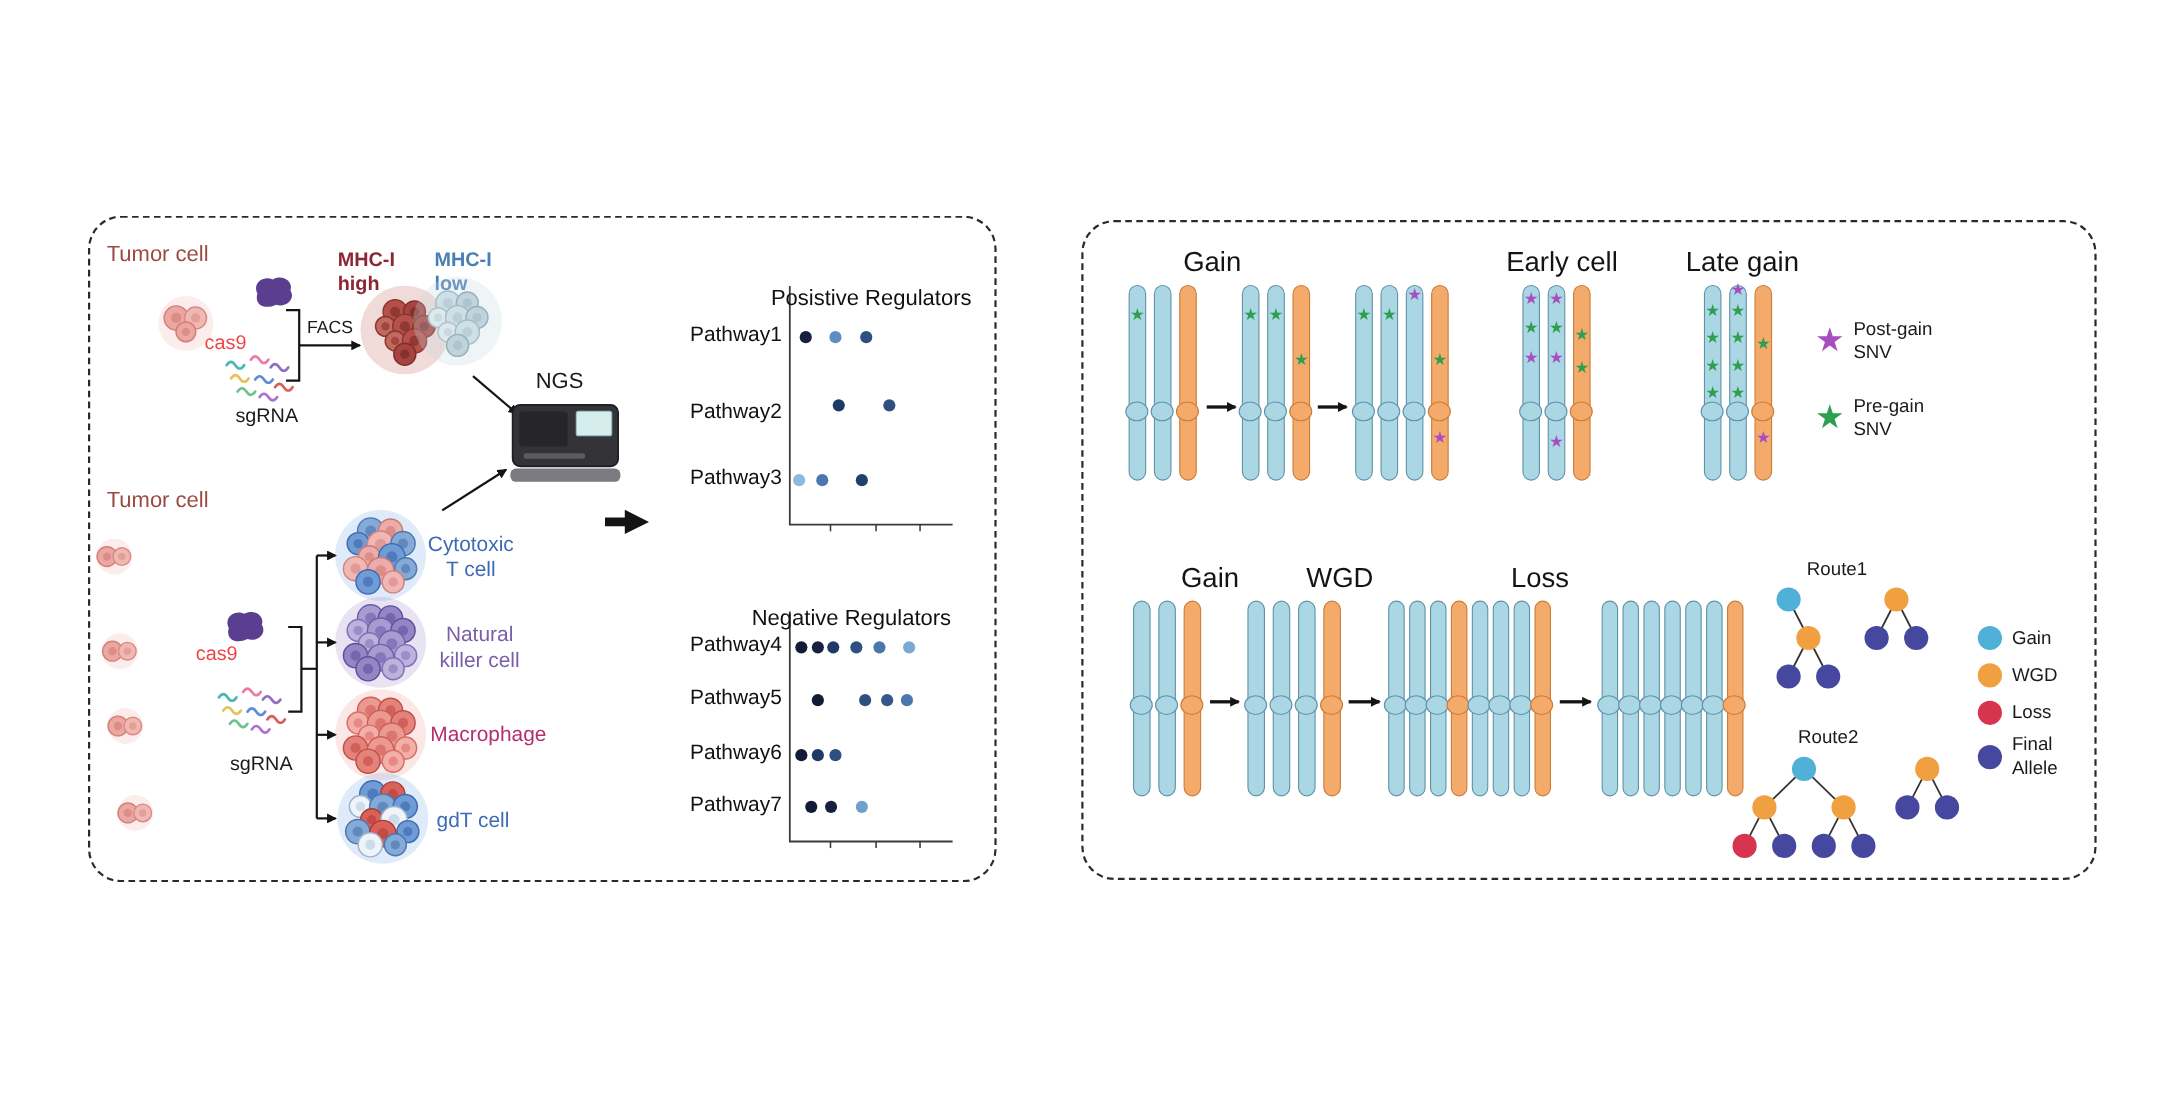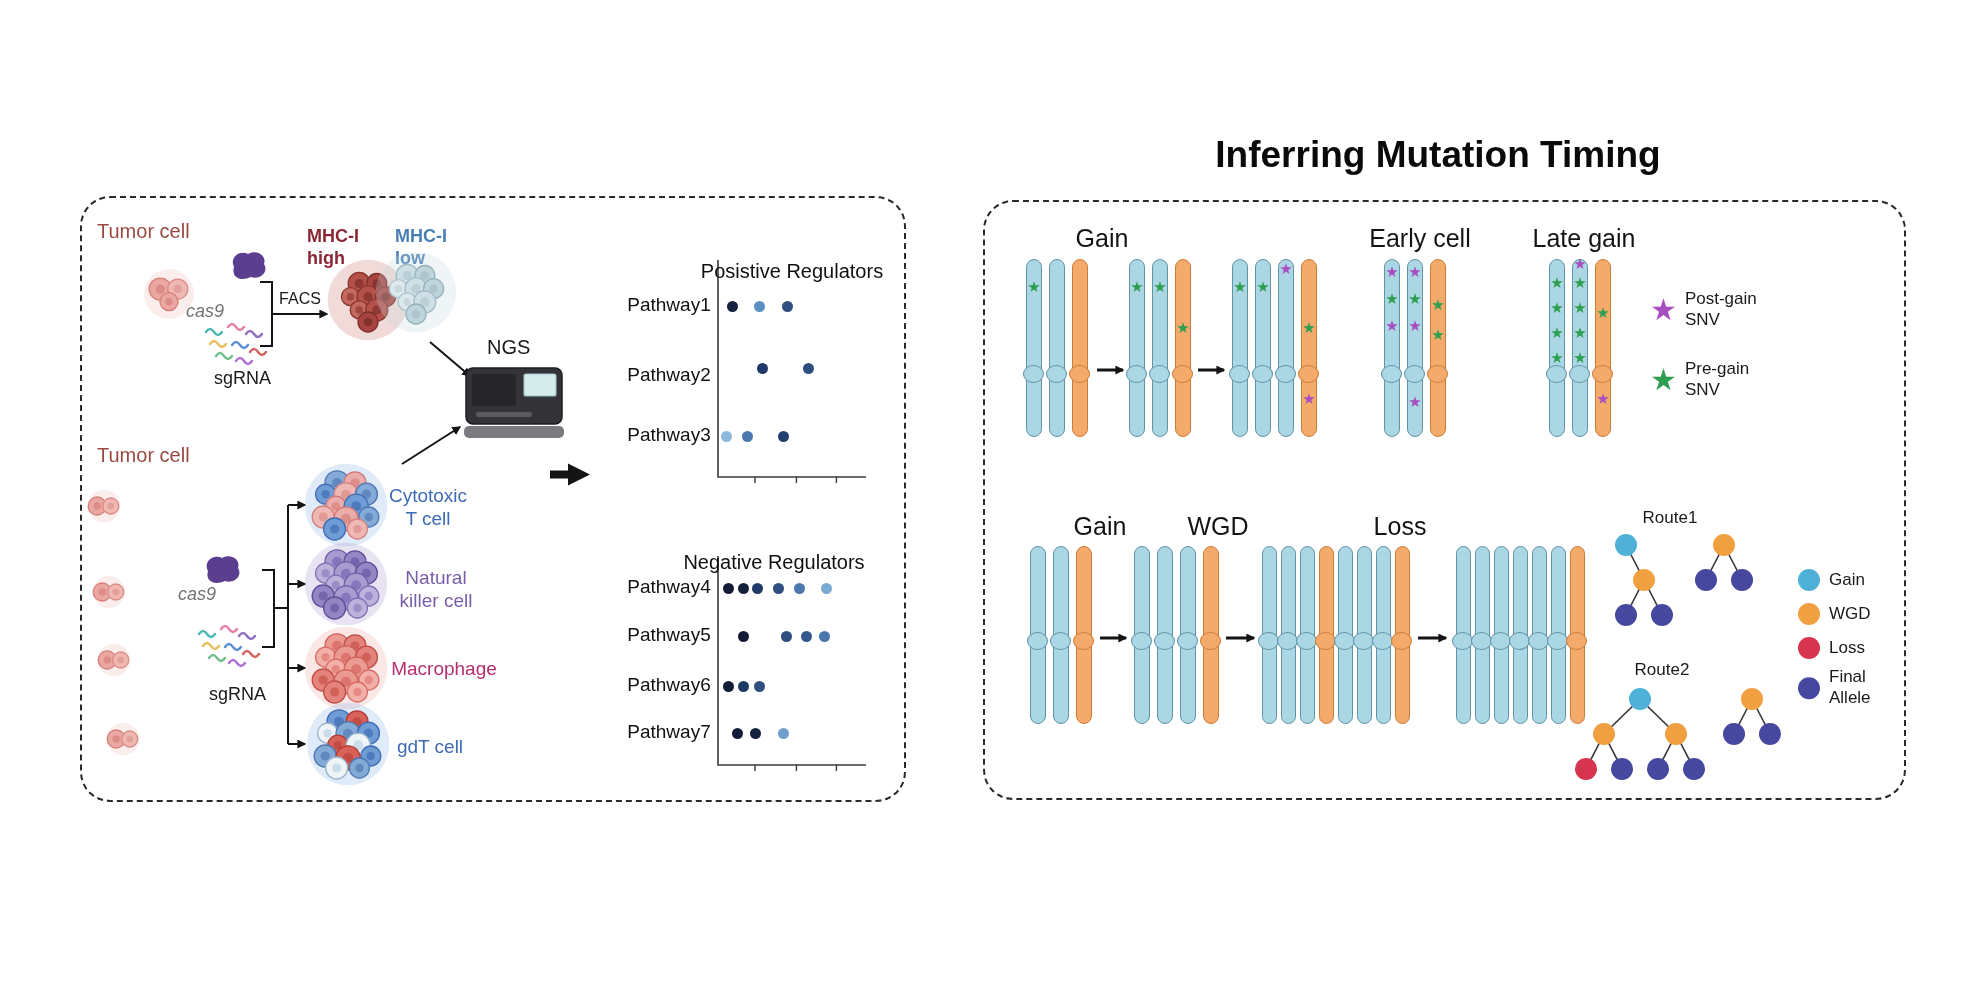--- a/index.html
+++ b/index.html
@@ -8,21 +8,21 @@
        font-family:"Liberation Sans","DejaVu Sans",sans-serif;color:#1a1a1a;}
   #stage{position:relative;width:1976px;height:1008px;background:#ffffff;}
   .title{position:absolute;font-weight:bold;font-size:37px;color:#0a0a0a;
          transform:translateX(-50%);white-space:nowrap;}
   .panel{position:absolute;border:2.2px dashed #2a2a2a;border-radius:30px;}
   .lbl{position:absolute;font-size:18px;color:#1a1a1a;white-space:nowrap;}
   .lbl2{font-size:17px;color:#1a1a1a;}
   .ctr{transform:translateX(-50%);}
   .ml{white-space:pre-line;line-height:1.22;}
   .tumor{color:#9b4a42;font-size:20px;}
-  .cas9c{color:#737373;font-style:italic;}
+  .cas9c{color:#ef4444;}
   .mhigh{color:#8b2635;font-weight:600;}
   .mlow{color:#4a7fb5;font-weight:600;}
   .f16{font-size:16px;}
   .f20{font-size:20px;}
   .f17{font-size:17px;}
   .rlbl{position:absolute;font-size:25px;color:#141414;white-space:nowrap;}
   .plot-title{position:absolute;font-size:20px;color:#111;transform:translateX(-50%);white-space:nowrap;margin-top:32px;}
   .path-label{position:absolute;width:86px;text-align:center;font-size:19px;color:#111;}
   .dot{position:absolute;width:11px;height:11px;border-radius:50%;}
   .chrom{position:absolute;border-radius:9px;border:1.7px solid;}
@@ -34,21 +34,20 @@
   .leg-dot{width:22px;height:22px;border-radius:50%;flex:0 0 auto;}
   .cell-label{position:absolute;font-size:19px;transform:translateX(-50%);text-align:center;
               white-space:pre-line;line-height:1.22;}
   svg{display:block;}
 </style>
 </head>
 <body>
 
 <div id="stage">
 
-  <div class="title" style="left:1438px;top:134px">Inferring Mutation Timing</div>
 
   <div class="panel" style="left:80px;top:196px;width:826px;height:606px"></div>
   <div class="panel" style="left:983px;top:200px;width:923px;height:600px"></div>
 
   <svg id="overlay" width="1976" height="1008" style="position:absolute;left:0;top:0">
     <defs>
       <marker id="ah" viewBox="0 0 10 10" refX="8.5" refY="5" markerWidth="9" markerHeight="9" orient="auto-start-reverse" markerUnits="userSpaceOnU"></marker>
       <marker id="ahead" viewBox="0 0 10 10" refX="8.5" refY="5" markerWidth="9" markerHeight="9" orient="auto-start-reverse" markerUnits="userSpaceOnUse">
         <path d="M0,0 L10,5 L0,10 Z" fill="#141414"></path>
       </marker>

